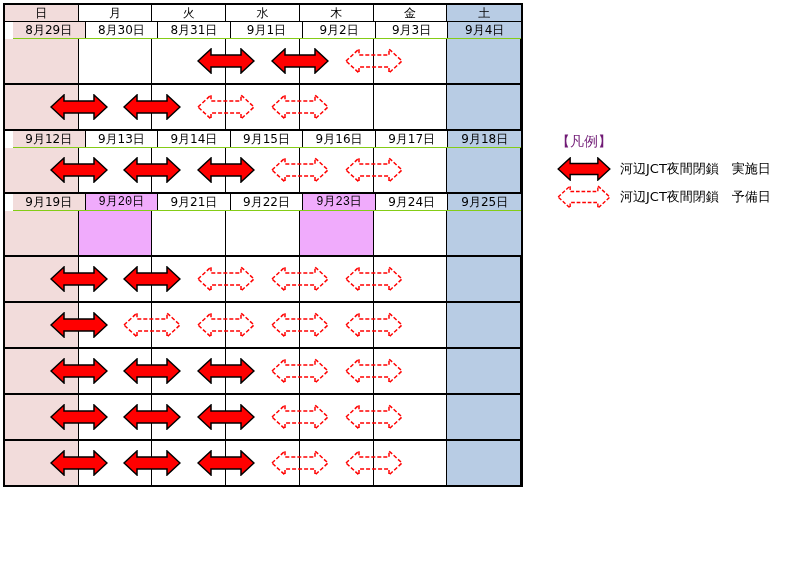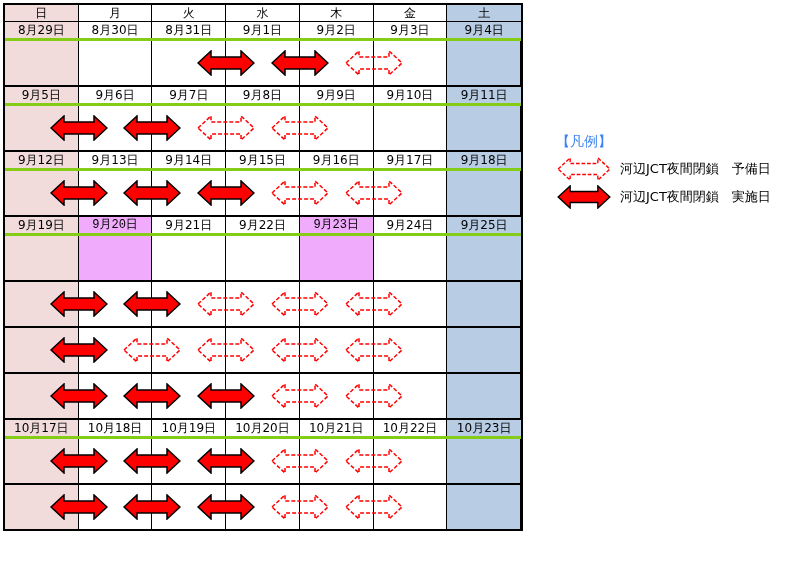--- a/index.html
+++ b/index.html
@@ -1,33 +1,33 @@
 <!DOCTYPE html>
 <html><head>
 <meta charset="utf-8">
 <style>
   html, body { margin: 0; padding: 0; background: #ffffff; }
   body { width: 800px; height: 587px; position: relative; overflow: hidden;
          font-family: "DejaVu Sans", "Liberation Sans", sans-serif; }
   #cal { position: absolute; left: 3px; top: 3px; width: 520px; border: 2px solid #000; box-sizing: border-box; }
   .hdr, .drow, .crow { display: grid; grid-template-columns: repeat(7, 1fr); }
   .hdr { height: 16px; border-bottom: 1px solid #000; }
-  .drow { height: 16px; border-bottom: 3px solid #84cc16; }
+  .drow { height: 16px; border-bottom: 1px solid #84cc16; margin-left: 8px; }
   .crow { height: 44px; border-bottom: 2px solid #000; position: relative; }
   .week:last-child .crow { border-bottom: none; }
   .cell { border-right: 1px solid #000; box-sizing: border-box; font-size: 12px; line-height: 16px; text-align: center; color: #000; overflow: hidden; white-space: nowrap; }
   .cell:last-child { border-right: none; }
   .hdr .cell { font-size: 12px; }
   .crow .cell { height: 44px; }
   .sun { background: #f2dcdb; }
   .sat { background: #b8cce4; }
   .hol { background: #f0abfc; font-family: Liberation Mono, monospace; }
   .arrow { position: absolute; top: 9px; width: 58px; height: 26px; margin-left: -29px; }
   #legend { position: absolute; left: 556px; top: 133px; }
-  .leg-title { font-size: 14px; color: #3b82f6; margin-bottom: 6px; }
+  .leg-title { font-size: 14px; color: #701a75; margin-bottom: 6px; }
   .leg-row { display: flex; align-items: center; height: 24px; margin-bottom: 4px; }
   .leg-row svg { width: 56px; height: 24px; margin-right: 8px; }
   .leg-label { font-size: 13px; color: #000; white-space: pre; }
 </style>
 </head>
 <body>
 
 <div id="cal">
   <div class="hdr">
     <div class="cell sun">日</div>
@@ -62,29 +62,20 @@
           </svg>
           <svg viewBox="0 0 58 26" class="arrow" style="left: 294.857px;">
             <polygon points="1,13 14,1 14,7 44,7 44,1 57,13 44,25 44,19 14,19 14,25" fill="#ff0000" stroke="#000" stroke-width="1.5"></polygon>
           </svg>
           <svg viewBox="0 0 58 26" class="arrow" style="left: 368.571px;">
             <polygon points="1,13 14,1 14,7 44,7 44,1 57,13 44,25 44,19 14,19 14,25" fill="#ffffff" fill-opacity="0" stroke="#ff0000" stroke-width="1.5" stroke-dasharray="4,2"></polygon>
           </svg>
         </div>
       </div>
       <div class="week">
-        <div class="drow">
-          <div class="cell sun">9月5日</div>
-          <div class="cell ">9月6日</div>
-          <div class="cell ">9月7日</div>
-          <div class="cell ">9月8日</div>
-          <div class="cell ">9月9日</div>
-          <div class="cell ">9月10日</div>
-          <div class="cell sat">9月11日</div>
-        </div>
         <div class="crow">
           <div class="cell sun"></div>
           <div class="cell "></div>
           <div class="cell "></div>
           <div class="cell "></div>
           <div class="cell "></div>
           <div class="cell "></div>
           <div class="cell sat"></div>
           <svg viewBox="0 0 58 26" class="arrow" style="left: 73.7143px;">
             <polygon points="1,13 14,1 14,7 44,7 44,1 57,13 44,25 44,19 14,19 14,25" fill="#ff0000" stroke="#000" stroke-width="1.5"></polygon>
@@ -227,29 +218,20 @@
           </svg>
           <svg viewBox="0 0 58 26" class="arrow" style="left: 294.857px;">
             <polygon points="1,13 14,1 14,7 44,7 44,1 57,13 44,25 44,19 14,19 14,25" fill="#ffffff" fill-opacity="0" stroke="#ff0000" stroke-width="1.5" stroke-dasharray="4,2"></polygon>
           </svg>
           <svg viewBox="0 0 58 26" class="arrow" style="left: 368.571px;">
             <polygon points="1,13 14,1 14,7 44,7 44,1 57,13 44,25 44,19 14,19 14,25" fill="#ffffff" fill-opacity="0" stroke="#ff0000" stroke-width="1.5" stroke-dasharray="4,2"></polygon>
           </svg>
         </div>
       </div>
       <div class="week">
-        <div class="drow">
-          <div class="cell sun">10月17日</div>
-          <div class="cell ">10月18日</div>
-          <div class="cell ">10月19日</div>
-          <div class="cell ">10月20日</div>
-          <div class="cell ">10月21日</div>
-          <div class="cell ">10月22日</div>
-          <div class="cell sat">10月23日</div>
-        </div>
         <div class="crow">
           <div class="cell sun"></div>
           <div class="cell "></div>
           <div class="cell "></div>
           <div class="cell "></div>
           <div class="cell "></div>
           <div class="cell "></div>
           <div class="cell sat"></div>
           <svg viewBox="0 0 58 26" class="arrow" style="left: 73.7143px;">
             <polygon points="1,13 14,1 14,7 44,7 44,1 57,13 44,25 44,19 14,19 14,25" fill="#ff0000" stroke="#000" stroke-width="1.5"></polygon>
@@ -294,23 +276,23 @@
           </svg>
         </div>
       </div>
     </div>
 </div>
 
 <div id="legend">
   <div class="leg-title">【凡例】</div>
   <div class="leg-row">
     <svg viewBox="0 0 58 26">
+      <polygon points="1,13 14,1 14,7 44,7 44,1 57,13 44,25 44,19 14,19 14,25" fill="#ff0000" stroke="#000" stroke-width="1.5" stroke-linejoin="miter"></polygon>
+    </svg>
+    <span class="leg-label">河辺JCT夜間閉鎖　実施日</span>
+  </div>
+  <div class="leg-row">
+    <svg viewBox="0 0 58 26">
       <polygon points="1,13 14,1 14,7 44,7 44,1 57,13 44,25 44,19 14,19 14,25" fill="#ffffff" stroke="#ff0000" stroke-width="1.5" stroke-dasharray="4,2"></polygon>
     </svg>
     <span class="leg-label">河辺JCT夜間閉鎖　予備日</span>
   </div>
-  <div class="leg-row">
-    <svg viewBox="0 0 58 26">
-      <polygon points="1,13 14,1 14,7 44,7 44,1 57,13 44,25 44,19 14,19 14,25" fill="#ff0000" stroke="#000" stroke-width="1.5" stroke-linejoin="miter"></polygon>
-    </svg>
-    <span class="leg-label">河辺JCT夜間閉鎖　実施日</span>
-  </div>
 </div>
 
 </body></html>

